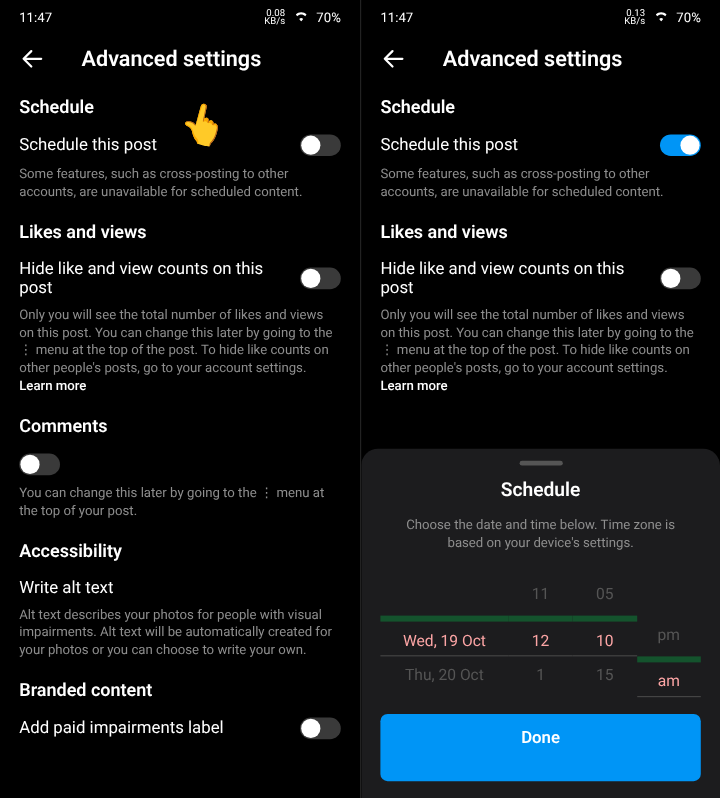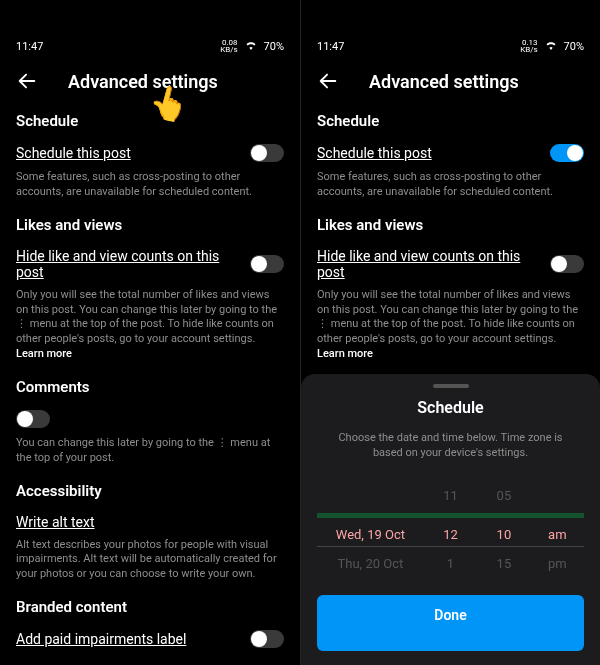--- a/index.html
+++ b/index.html
@@ -23,21 +23,20 @@
   }
   .phone + .phone { border-left: 1px solid #222; }
   .status-bar {
     height: 28px;
     font-size: 11px;
     display: flex;
     align-items: center;
     padding: 0 16px;
     justify-content: space-between;
     color: #fff;
-    margin-top: 32px;
   }
   .status-right { display: flex; align-items: center; gap: 6px; }
   .kbs { font-size: 8px; line-height: 0.9; text-align: right; }
   .header {
     display: flex;
     align-items: center;
     gap: 30px;
     padding: 10px 16px 14px 16px;
   }
   .back-arrow svg { display:block; }
@@ -53,21 +52,20 @@
     font-weight: 600;
     color: #fff;
     margin-top: 6px;
     margin-bottom: 14px;
   }
   .row {
     display: flex;
     align-items: center;
     justify-content: space-between;
     margin-bottom: 8px;
-    text-decoration: underline;
   }
   .row-label { font-size: 14px; color: #fff; flex:1; padding-right:8px;}
   .helper {
     font-size: 11px;
     color: #8e8e8e;
     line-height: 1.35;
     margin-bottom: 16px;
   }
   .helper a, .learn-more { color: #fff; text-decoration: none; font-weight:500;}
   .toggle {
@@ -281,21 +279,21 @@
           <div class="picker-cell selected">12</div>
           <div class="picker-cell">1</div>
         </div>
         <div class="picker-col">
           <div class="picker-cell">05</div>
           <div class="picker-cell selected">10</div>
           <div class="picker-cell">15</div>
         </div>
         <div class="picker-col">
           <div class="picker-cell"></div>
+          <div class="picker-cell">pm</div>
           <div class="picker-cell selected">am</div>
-          <div class="picker-cell">pm</div>
         </div>
       </div>
 
       <div class="done-btn">Done</div>
     </div>
   </div>
 </div>
 
 </body></html>

